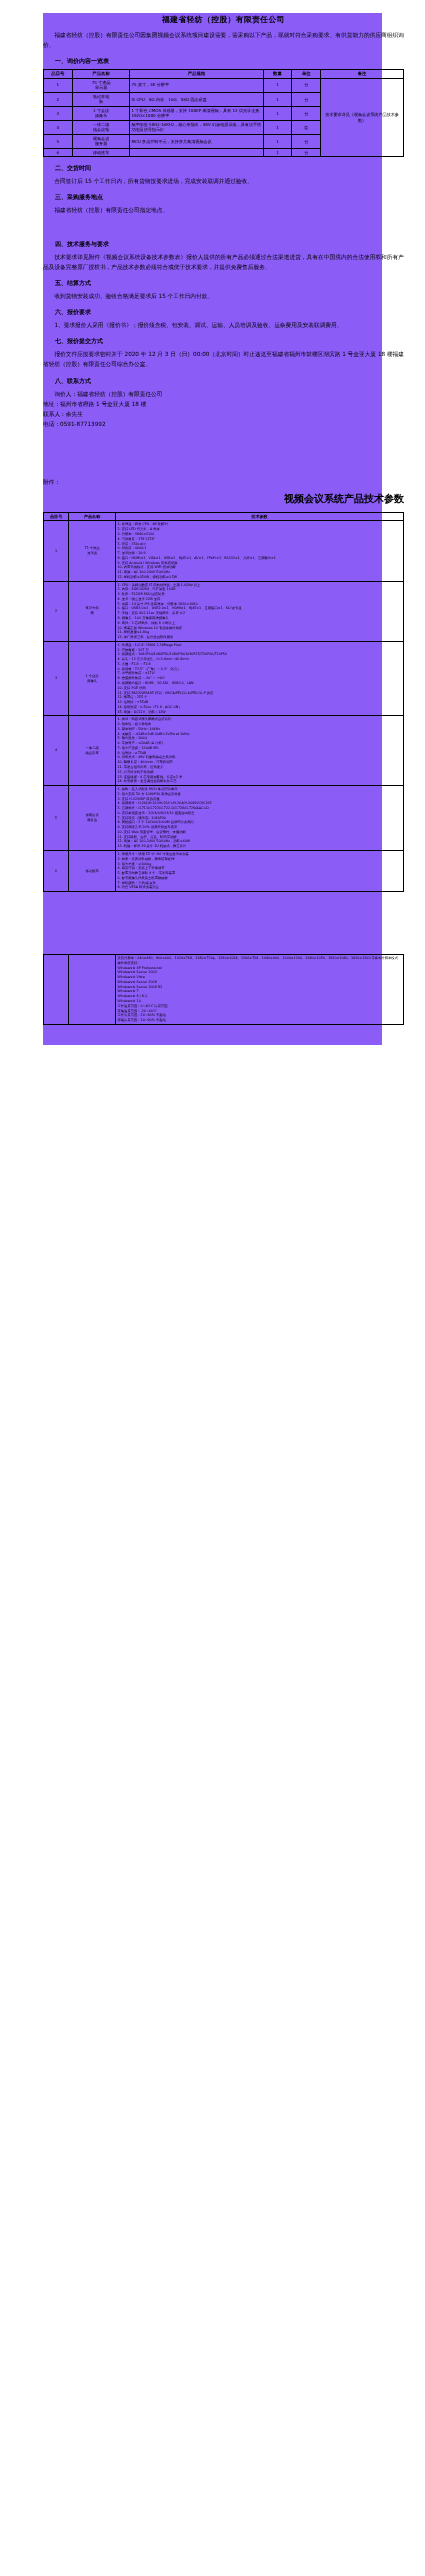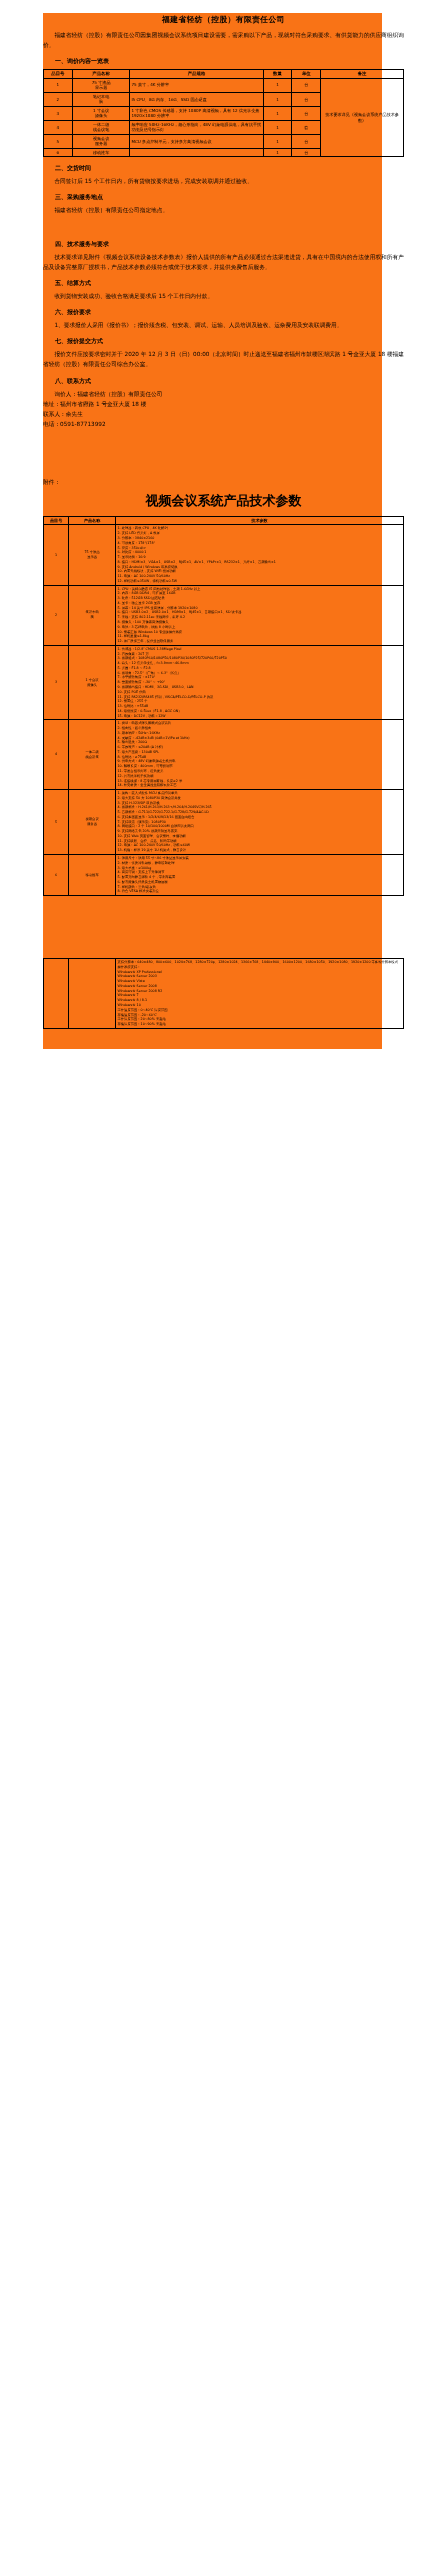--- a/index.html
+++ b/index.html
@@ -1,35 +1,35 @@
 <!DOCTYPE html>
 <html style="font-size:8.2px"><head>
 <meta charset="utf-8">
 <style>
   html,body{margin:0;padding:0;background:#ffffff;}
   body{font-family:"DejaVu Sans","Liberation Sans",sans-serif;color:#000;}
-  .page{width:339px;margin:0 auto;background:#f97316;padding:0 0 20.6px 0;box-sizing:border-box;}
+  .page{width:339px;margin:0 auto;background:#8b5cf6;padding:0 0 20.6px 0;box-sizing:border-box;}
   .inner{width:361px;margin:0 auto;}
   h1.title{font-family:"DejaVu Serif","Liberation Serif",serif;font-weight:bold;text-align:center;font-size:7.7px;line-height:1.7;margin:13.4px 0 1px 0;letter-spacing:0.5px;}
   h1.title .l2{display:block;}
   p.para{font-size:5.7px;line-height:1.75;text-indent:2em;margin:4.1px 0;text-align:justify;}
   h2.sec{font-size:6px;font-weight:bold;margin:6.2px 0 3.1px 0;text-indent:2em;}
   .tbl{border-collapse:collapse;width:100%;font-size:4.1px;table-layout:fixed;}
   .tbl td,.tbl th{border:0.5px solid #000;padding:1px 1px;vertical-align:middle;line-height:1.35;}
   .tbl th{font-weight:bold;text-align:center;font-size:4.4px;}
   .tbl td.c{text-align:center;}
   .tbl td.l{text-align:left;}
   .spec-tbl{border-collapse:collapse;width:100%;font-size:3.3px;table-layout:fixed;}
   .spec-tbl td,.spec-tbl th{border:0.5px solid #000;padding:1px 1.5px;vertical-align:top;line-height:1.45;}
   .spec-tbl th{font-weight:bold;text-align:center;font-size:4.1px;vertical-align:middle;}
   .spec-tbl td.c{text-align:center;vertical-align:middle;}
   .spec-tbl td.lines{text-align:left;}
   .spec-tbl td.lines div{white-space:pre-wrap;}
   .att{font-size:5.7px;margin:17.5px 0 3.1px 0;}
-  h3.atttitle{font-family:"DejaVu Serif","Liberation Serif",serif;font-size:13px;font-weight:bold;text-align:center;margin:5.2px 0 5.2px 0;}
+  h3.atttitle{font-family:"DejaVu Serif","Liberation Serif",serif;font-size:10px;font-weight:bold;text-align:right;margin:5.2px 0 5.2px 0;}
   .contact-block p{font-size:5.7px;line-height:1.8;margin:1px 0;text-indent:2em;}
   .gap-md{height:13.4px;}
   .gap-lg{height:31px;}
   .gap-xl{height:62px;}
 </style>
 </head>
 <body>
 
 <div class="page">
   <div class="inner">

